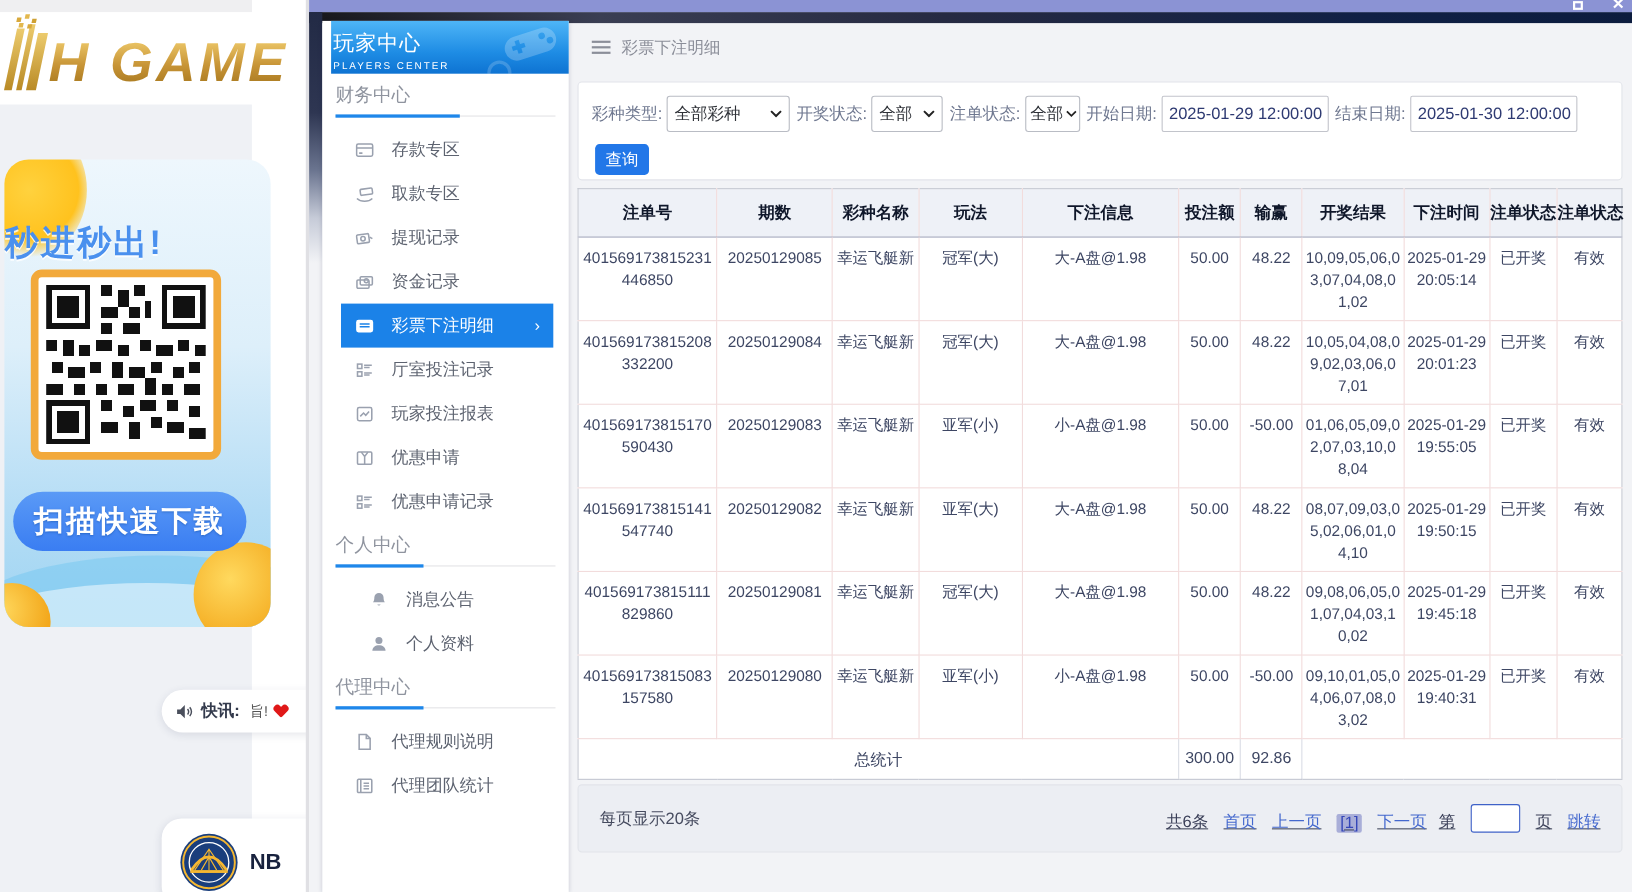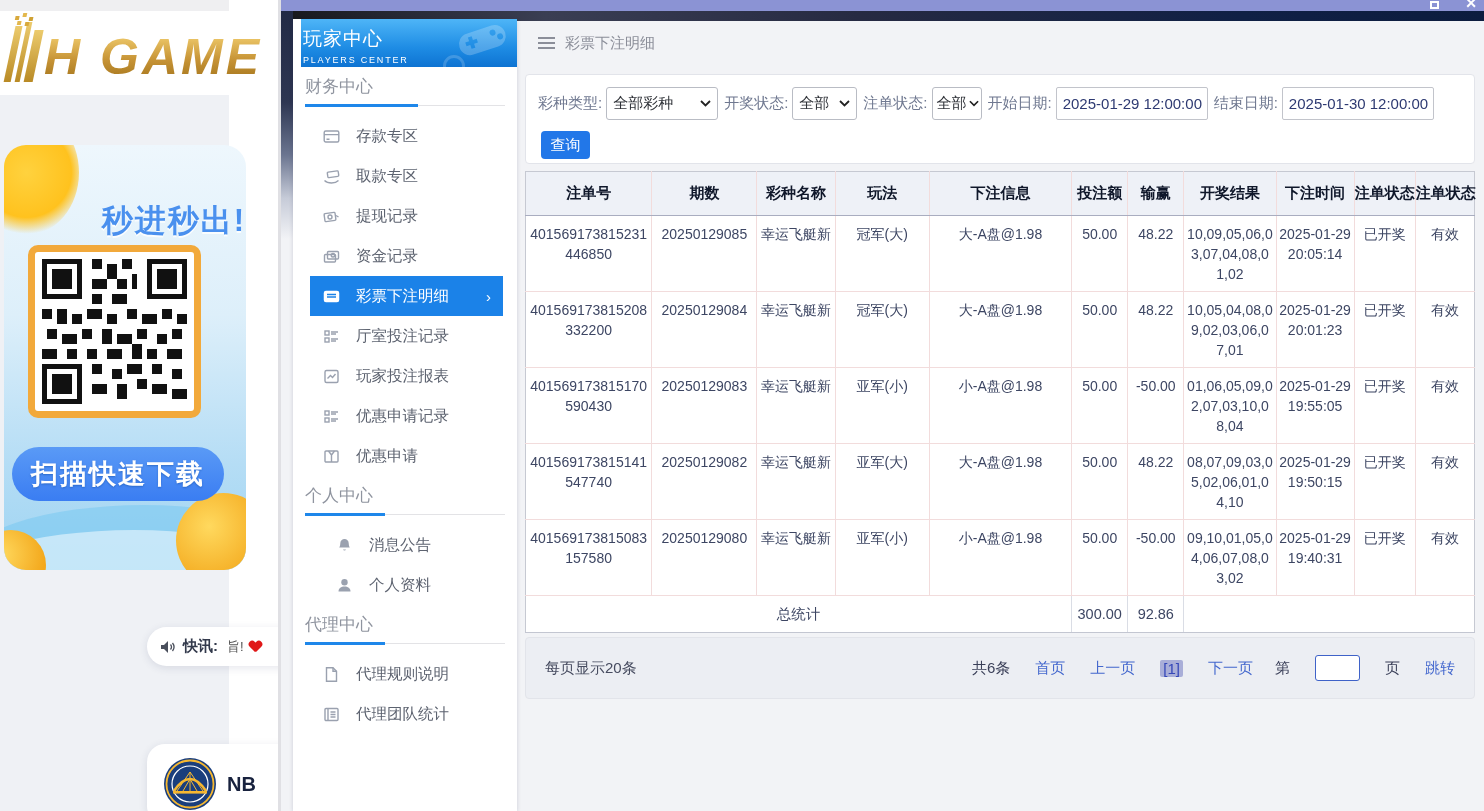--- a/index.html
+++ b/index.html
@@ -25,21 +25,21 @@
   .promo {position:absolute;left:4px;top:145px;width:242px;height:425px;border-radius:22px;overflow:hidden;
     background:linear-gradient(180deg,#eef7fd 0%,#ddeffa 40%,#b5ddf5 75%,#9ed4f2 100%);}
   .promo .blob {position:absolute;left:-30px;top:-35px;width:105px;height:125px;border-radius:50%;
     background:radial-gradient(circle,#ffd23e 0%,#ffc21e 55%,rgba(255,210,80,0) 75%);}
   .promo .wave1 {position:absolute;left:-40px;bottom:-55px;width:360px;height:120px;border-radius:50%;background:rgba(120,200,240,.55);}
   .promo .wave2 {position:absolute;left:-60px;bottom:-80px;width:380px;height:120px;border-radius:50%;background:rgba(255,255,255,.5);}
   .promo .coin1 {position:absolute;right:-25px;bottom:-18px;width:95px;height:95px;border-radius:50%;
     background:radial-gradient(circle at 35% 35%,#ffd95e,#f3a81c 70%);}
   .promo .coin2 {position:absolute;left:-28px;bottom:-30px;width:70px;height:70px;border-radius:50%;
     background:radial-gradient(circle at 35% 35%,#ffd95e,#f3a81c 70%);}
-  .promo-headline {position:absolute;left:0;right:0;top:55px;text-align:right;font-size:31px;font-weight:bold;color:#4a90ee;
+  .promo-headline {position:absolute;left:0;right:0;top:55px;text-align:left;font-size:31px;font-weight:bold;color:#4a90ee;
     text-shadow:0 2px 0 rgba(255,255,255,.8);letter-spacing:2px;}
   .qrbox {position:absolute;left:24px;top:100px;width:173px;height:173px;background:#fff;border:7px solid #f2a93b;border-radius:10px;
     display:flex;align-items:center;justify-content:center;}
   .dlbtn {position:absolute;left:8px;top:302px;width:212px;height:54px;border-radius:27px;
     background:linear-gradient(180deg,#5a9af6 0%,#3a7df2 100%);display:flex;align-items:center;justify-content:center;
     color:#fff;font-size:27px;font-weight:bold;letter-spacing:2px;text-shadow:0 1px 2px rgba(0,60,140,.4);}
 
   .ticker {position:absolute;left:147px;top:627px;width:140px;height:39px;background:#fff;border-radius:20px 0 0 20px;
     box-shadow:0 2px 8px rgba(40,50,90,.12);display:flex;align-items:center;padding-left:13px;}
   .ticker .spk {width:16px;height:14px;margin-right:7px;}
@@ -114,21 +114,21 @@
     padding:8px 2px 0;line-height:20px;font-size:14px;}
   tr.data-row td:last-child {border-right:none;}
   td.brk {word-break:break-all;}
   td.rescol {font-size:13.5px;padding-left:0;padding-right:0;}
   tr.stats {height:37px;}
   tr.stats td {text-align:center;vertical-align:middle;border-bottom:1px solid #c3c6d1;font-size:14.5px;}
   tr.stats td.vb {border-left:1px solid #dadde5;border-right:1px solid #dadde5;}
 
   .pgbar {margin:4px 9px 0 8px;height:62px;background:#eceef3;border:1px solid #e2e4ea;border-radius:4px;
     display:flex;align-items:center;justify-content:space-between;padding:0 19px;font-size:15px;color:#474c60;}
-  .pg-right {display:flex;align-items:center;gap:25px;}
+  .pg-right {display:flex;align-items:flex-end;gap:14px;text-decoration:underline;}
   .pg-link {color:#4468ce;cursor:pointer;}
   .pg-cur {color:#3547b8;background:#a9aed8;padding:0 3px;border-radius:2px;}
   .pg-input {width:45px;height:26px;border:1px solid #3f62c8;border-radius:3px;background:#fff;}
   .pg-dark {color:#3a3f58;}
 </style>
 </head>
 <body>
 
 <div class="stage">
 
@@ -332,36 +332,36 @@
                 <svg viewBox="0 0 17 17" fill="none" stroke="currentColor" stroke-width="1.4">
                   <rect x="2" y="2.5" width="13" height="12" rx="1.5"></rect>
                   <path d="M4.5 10.5l3-3 2 2 3-3.5"></path>
                 </svg>
               </span>
       <span>玩家投注报表</span>
       </div>
             <div class="mi">
               <span class="mi-ic">
                 <svg viewBox="0 0 17 17" fill="none" stroke="currentColor" stroke-width="1.4">
+                  <rect x="2" y="3" width="13" height="11" rx="1"></rect>
+                  <path d="M5.5 3l3 4 3-4M8.5 7v7"></path>
+                </svg>
+              </span>
+      <span>优惠申请</span>
+      </div>
+            <div class="mi">
+              <span class="mi-ic">
+                <svg viewBox="0 0 17 17" fill="none" stroke="currentColor" stroke-width="1.4">
                   <rect x="2" y="3" width="4" height="4"></rect>
                   <path d="M8 4h7M8 6h5"></path>
                   <rect x="2" y="10" width="4" height="4"></rect>
                   <path d="M8 11h7M8 13h5"></path>
                 </svg>
               </span>
       <span>优惠申请记录</span>
-      </div>
-            <div class="mi">
-              <span class="mi-ic">
-                <svg viewBox="0 0 17 17" fill="none" stroke="currentColor" stroke-width="1.4">
-                  <rect x="2" y="3" width="13" height="11" rx="1"></rect>
-                  <path d="M5.5 3l3 4 3-4M8.5 7v7"></path>
-                </svg>
-              </span>
-      <span>优惠申请</span>
       </div>
           </div>
           <div class="sec-title">个人中心</div>
           <div class="sec-line">
             <div class="g"></div>
             <div class="b" style="width:80px"></div>
           </div>
           <div style="margin-top: 9px; padding-left: 13px;">
             <div class="mi">
               <span class="mi-ic">
@@ -534,20 +534,33 @@
                 <td>亚军(大)</td>
                 <td>大-A盘@1.98</td>
                 <td>50.00</td>
                 <td>48.22</td>
                 <td class="brk rescol">08,07,09,03,05,02,06,01,04,10</td>
                 <td>2025-01-29 19:50:15</td>
                 <td>已开奖</td>
                 <td>有效</td>
               </tr>
               <tr class="data-row">
+                <td class="brk">401569173815111829860</td>
+                <td>20250129081</td>
+                <td>幸运飞艇新</td>
+                <td>冠军(大)</td>
+                <td>大-A盘@1.98</td>
+                <td>50.00</td>
+                <td>48.22</td>
+                <td class="brk rescol">09,08,06,05,01,07,04,03,10,02</td>
+                <td>2025-01-29 19:45:18</td>
+                <td>已开奖</td>
+                <td>有效</td>
+              </tr>
+              <tr class="data-row">
                 <td class="brk">401569173815083157580</td>
                 <td>20250129080</td>
                 <td>幸运飞艇新</td>
                 <td>亚军(小)</td>
                 <td>小-A盘@1.98</td>
                 <td>50.00</td>
                 <td>-50.00</td>
                 <td class="brk rescol">09,10,01,05,04,06,07,08,03,02</td>
                 <td>2025-01-29 19:40:31</td>
                 <td>已开奖</td>

